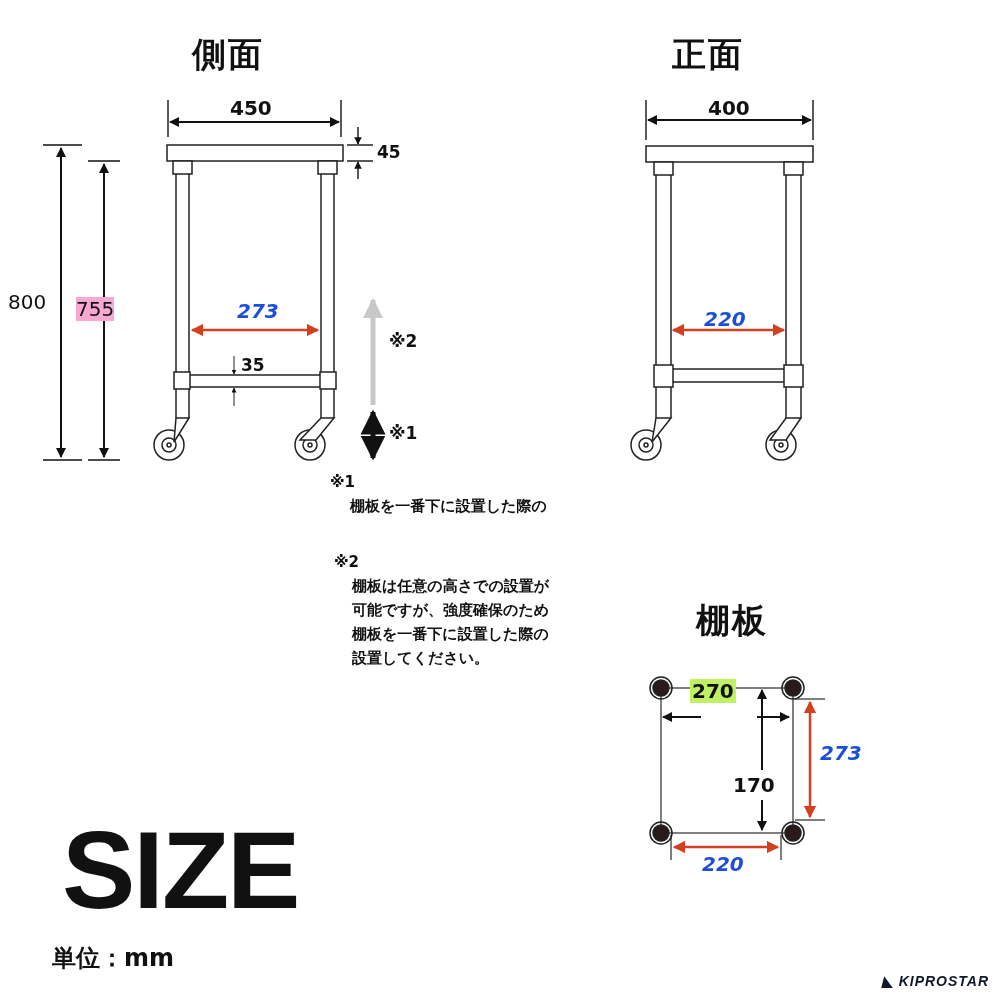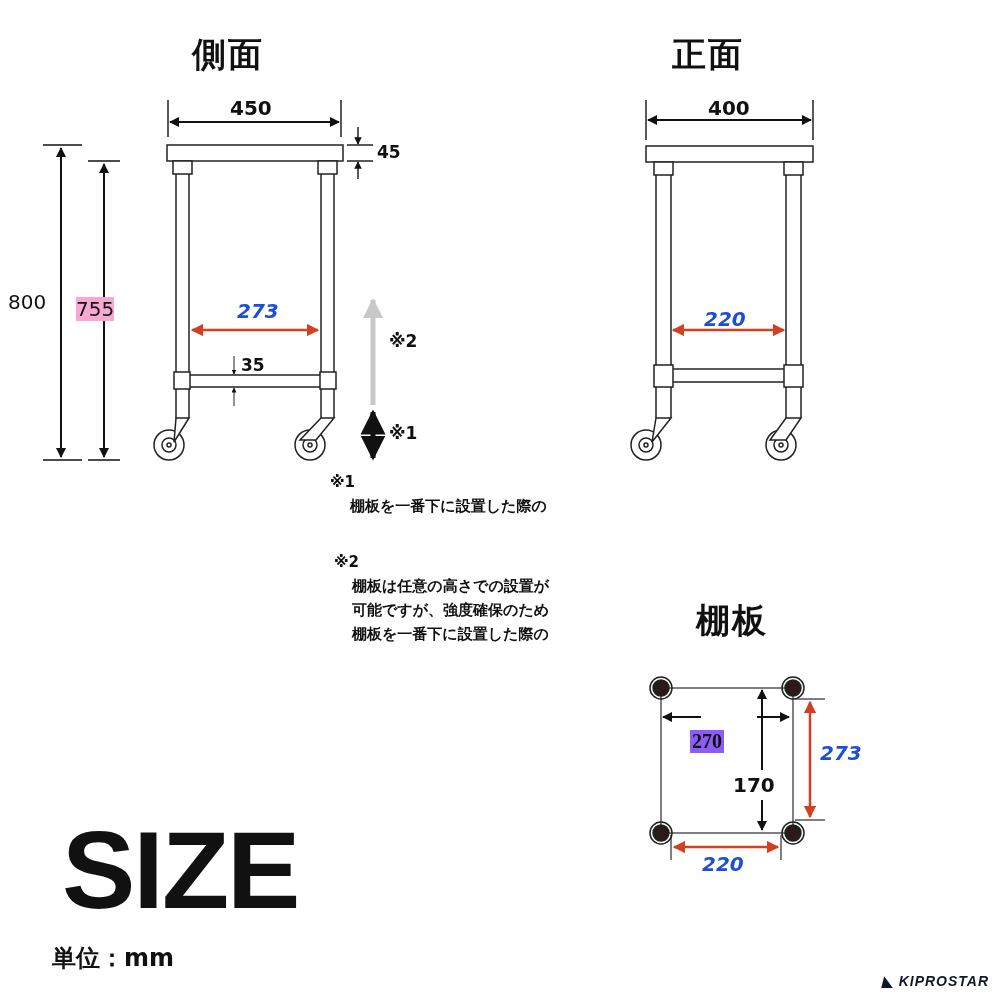--- a/index.html
+++ b/index.html
@@ -155,24 +155,25 @@
   <div style="padding-left:20px;">
     <div>棚板を一番下に設置した際の</div>
   </div>
 </div>
 <div class="abs note" style="left:334px;top:550px;">
   <div>※2</div>
   <div style="padding-left:18px;">
     <div>棚板は任意の高さでの設置が</div>
     <div>可能ですが、強度確保のため</div>
     <div>棚板を一番下に設置した際の</div>
+    <div>設置してください。</div>
   </div>
 </div>
 
-<div class="abs dim" style="left:690px;top:730px;background:#8b5cf6;padding:0 2px;font-family:Liberation Serif, serif;">270</div>
+<div class="abs dim" style="left:690px;top:679px;background:#bef264;padding:0 2px;">270</div>
 <div class="abs dim" style="left:731px;top:773px;background:#fff;padding:0 2px;">170</div>
 <div class="abs dim red" style="left:820px;top:741px;">273</div>
 <div class="abs dim red" style="left:702px;top:852px;">220</div>
 
 <div class="abs size" style="left:62px;top:806px;">SIZE</div>
 <div class="abs unit" style="left:52px;top:942px;">単位：mm</div>
 <div class="abs logo" style="left:882px;top:973px;">
   <span>◣ </span><span>KIPROSTAR</span>
 </div>
 

